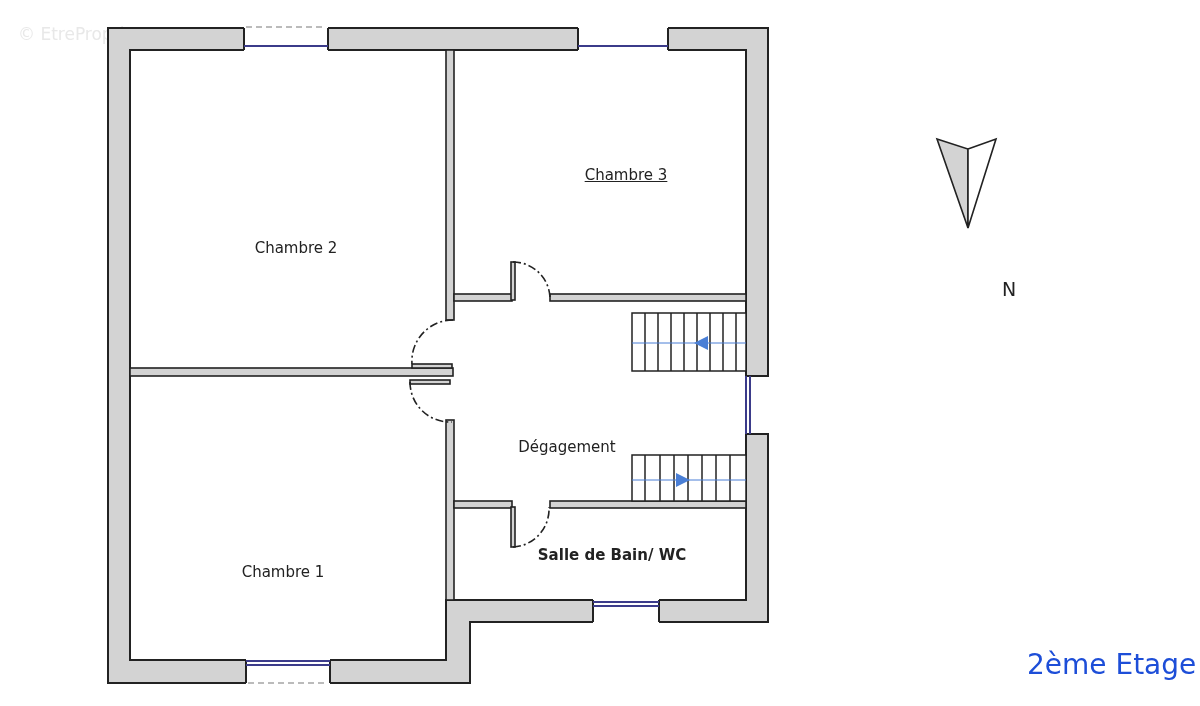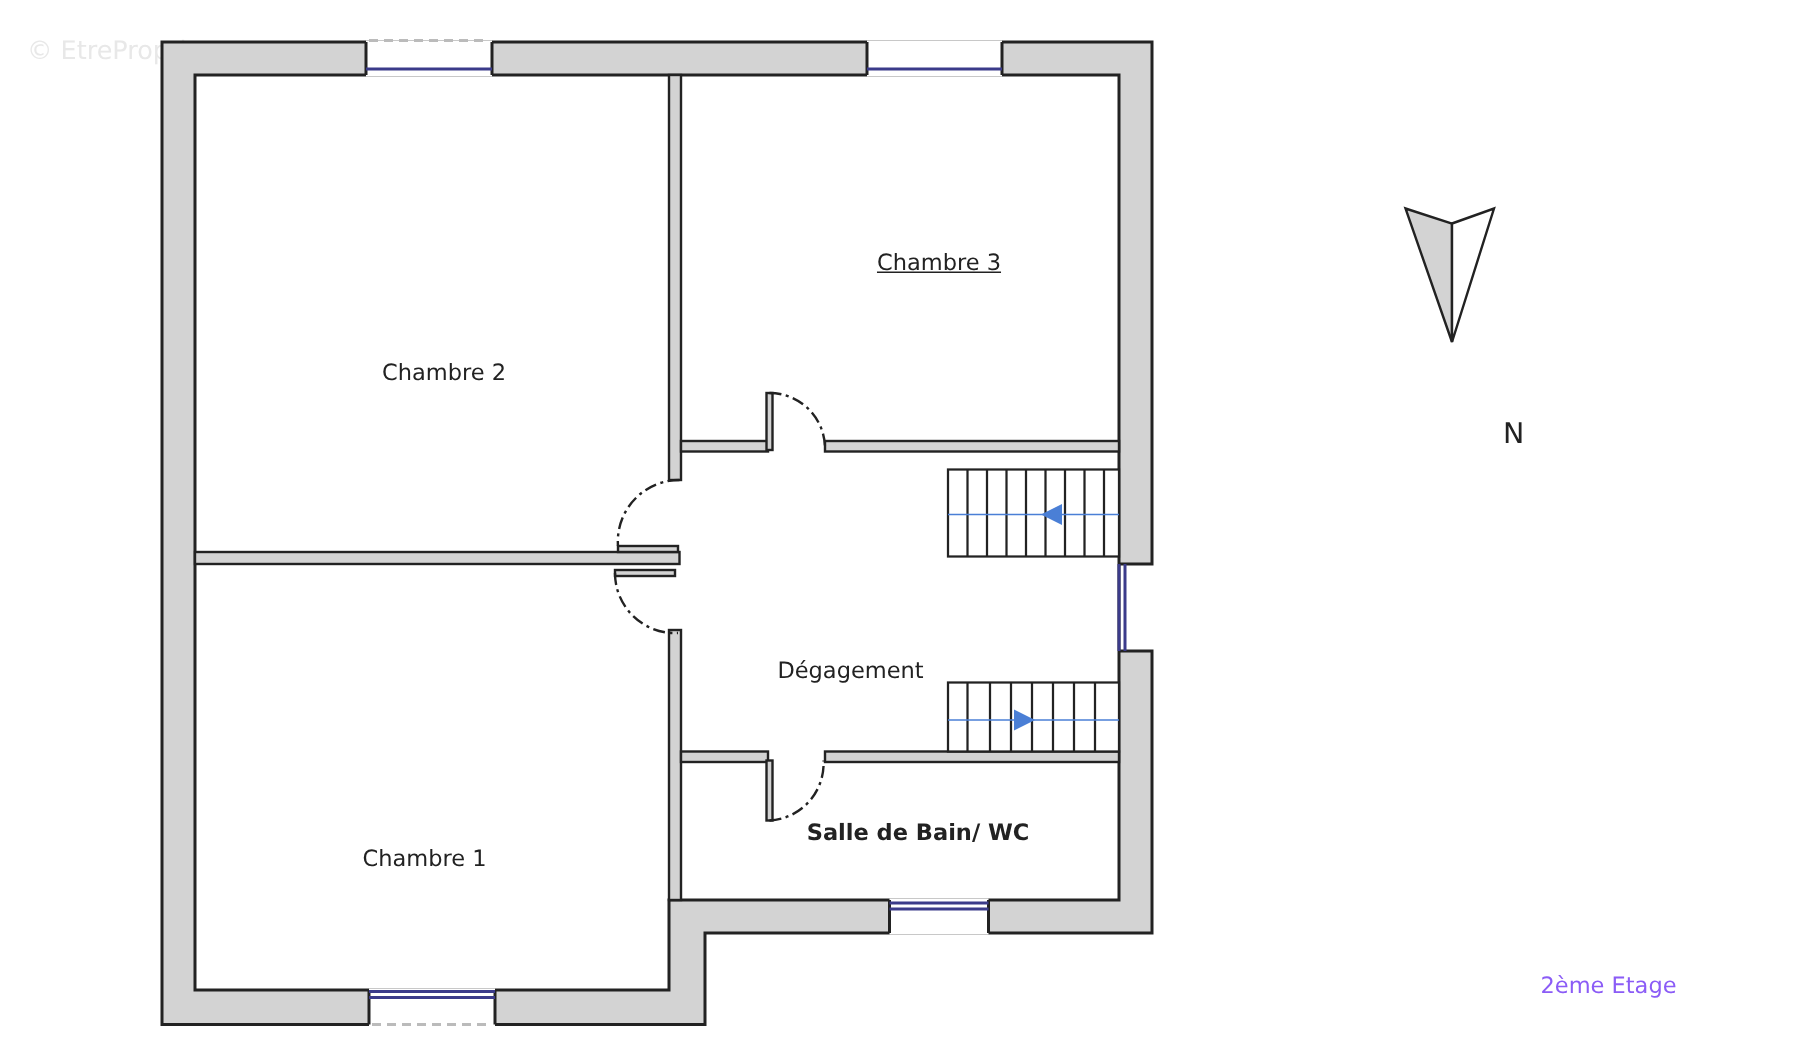--- a/index.html
+++ b/index.html
@@ -1,21 +1,21 @@
 <!DOCTYPE html>
 <html><head>
 <meta charset="utf-8">
 <style>
   html, body { margin:0; padding:0; background:#ffffff; }
   body { width:1200px; height:706px; position:relative; overflow:hidden; font-family:"DejaVu Sans", sans-serif; }
   svg { position:absolute; left:0; top:0; }
   .lbl { position:absolute; font-size:15px; color:#222; white-space:nowrap; transform:translate(-50%,-50%); }
   .watermark { position:absolute; left:18px; top:24px; font-size:17px; color:#e8e8e8; }
   .north { position:absolute; left:1002px; top:278px; font-size:19px; color:#222; }
-  .floor { position:absolute; left:1027px; top:648px; font-size:15px; color:#8b5cf6; }
+  .floor { position:absolute; left:1027px; top:648px; font-size:28px; color:#1d4ed8; }
 </style>
 </head>
 <body>
 
 <div class="watermark">© EtreProprio.com</div>
 
 <svg width="1200" height="706" viewBox="0 0 1200 706">
 
   <g fill="#d3d3d3" stroke="#222" stroke-width="2">
     <path fill-rule="evenodd" d="

